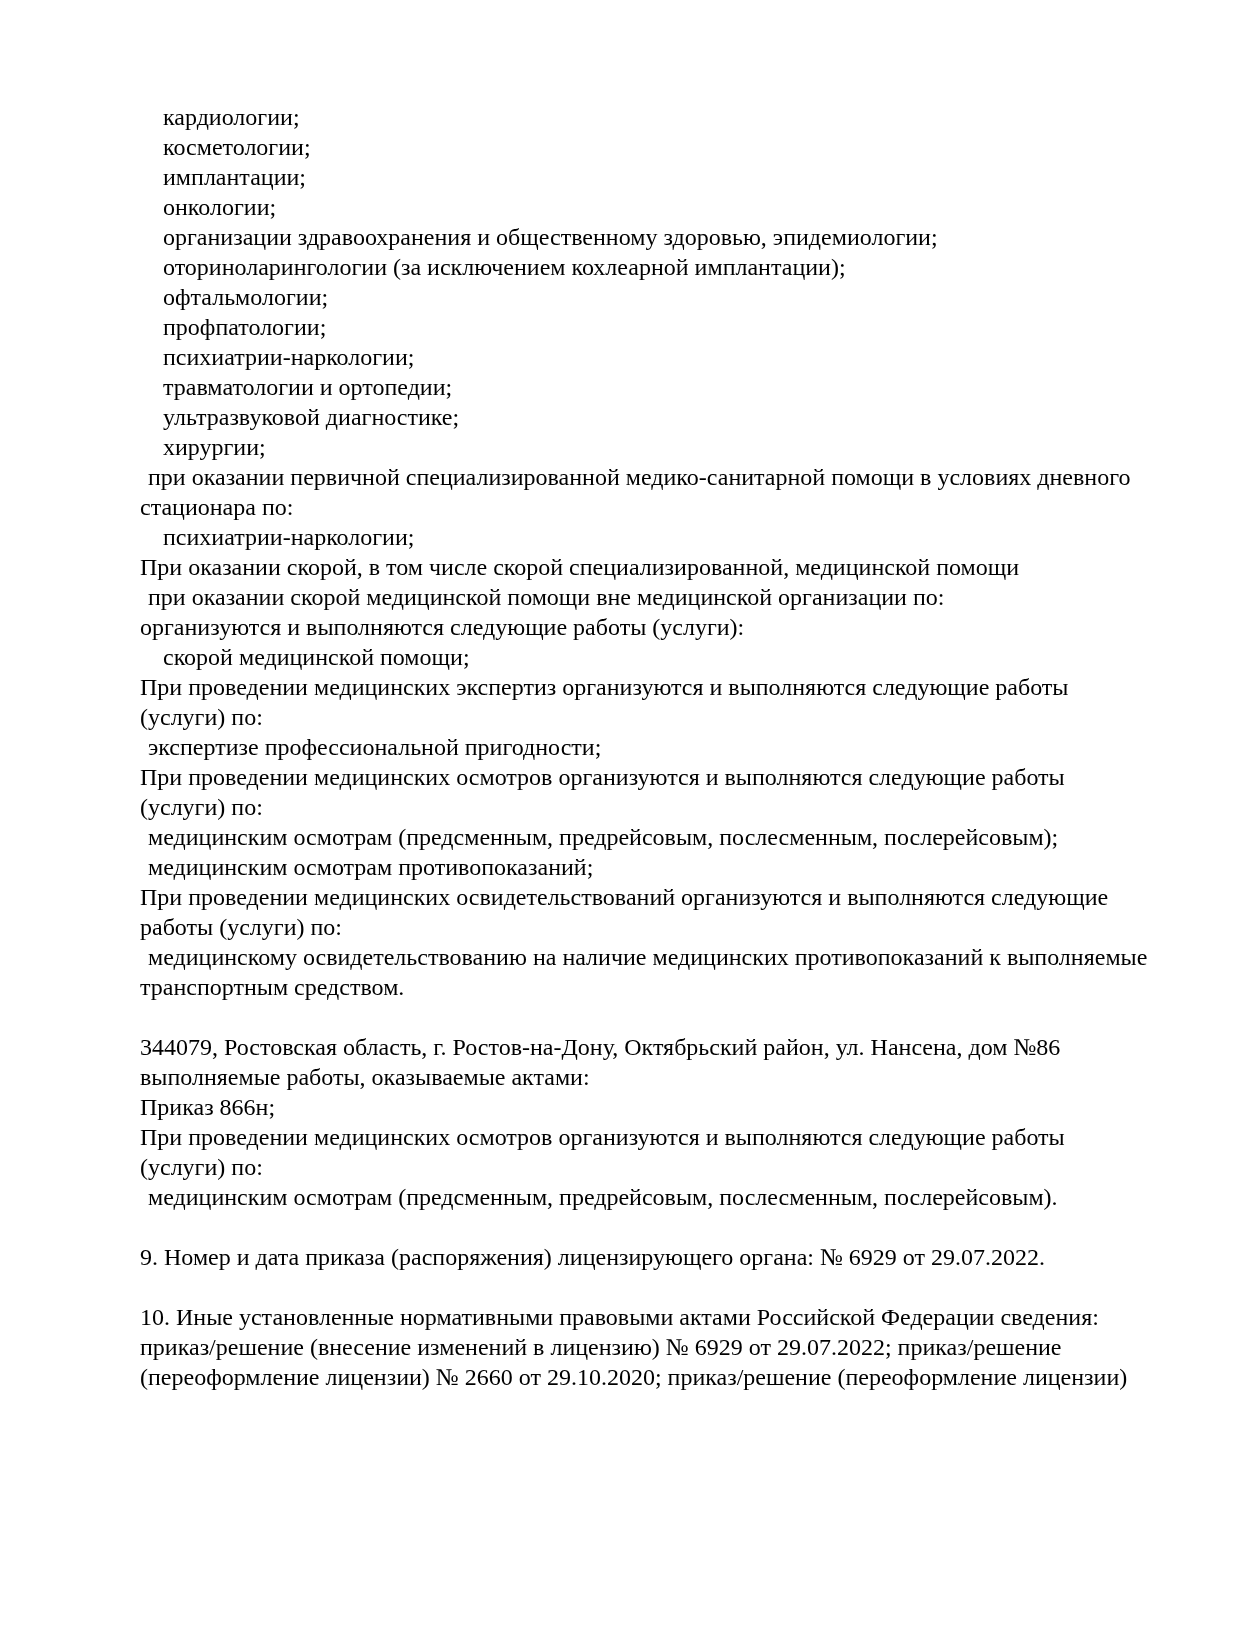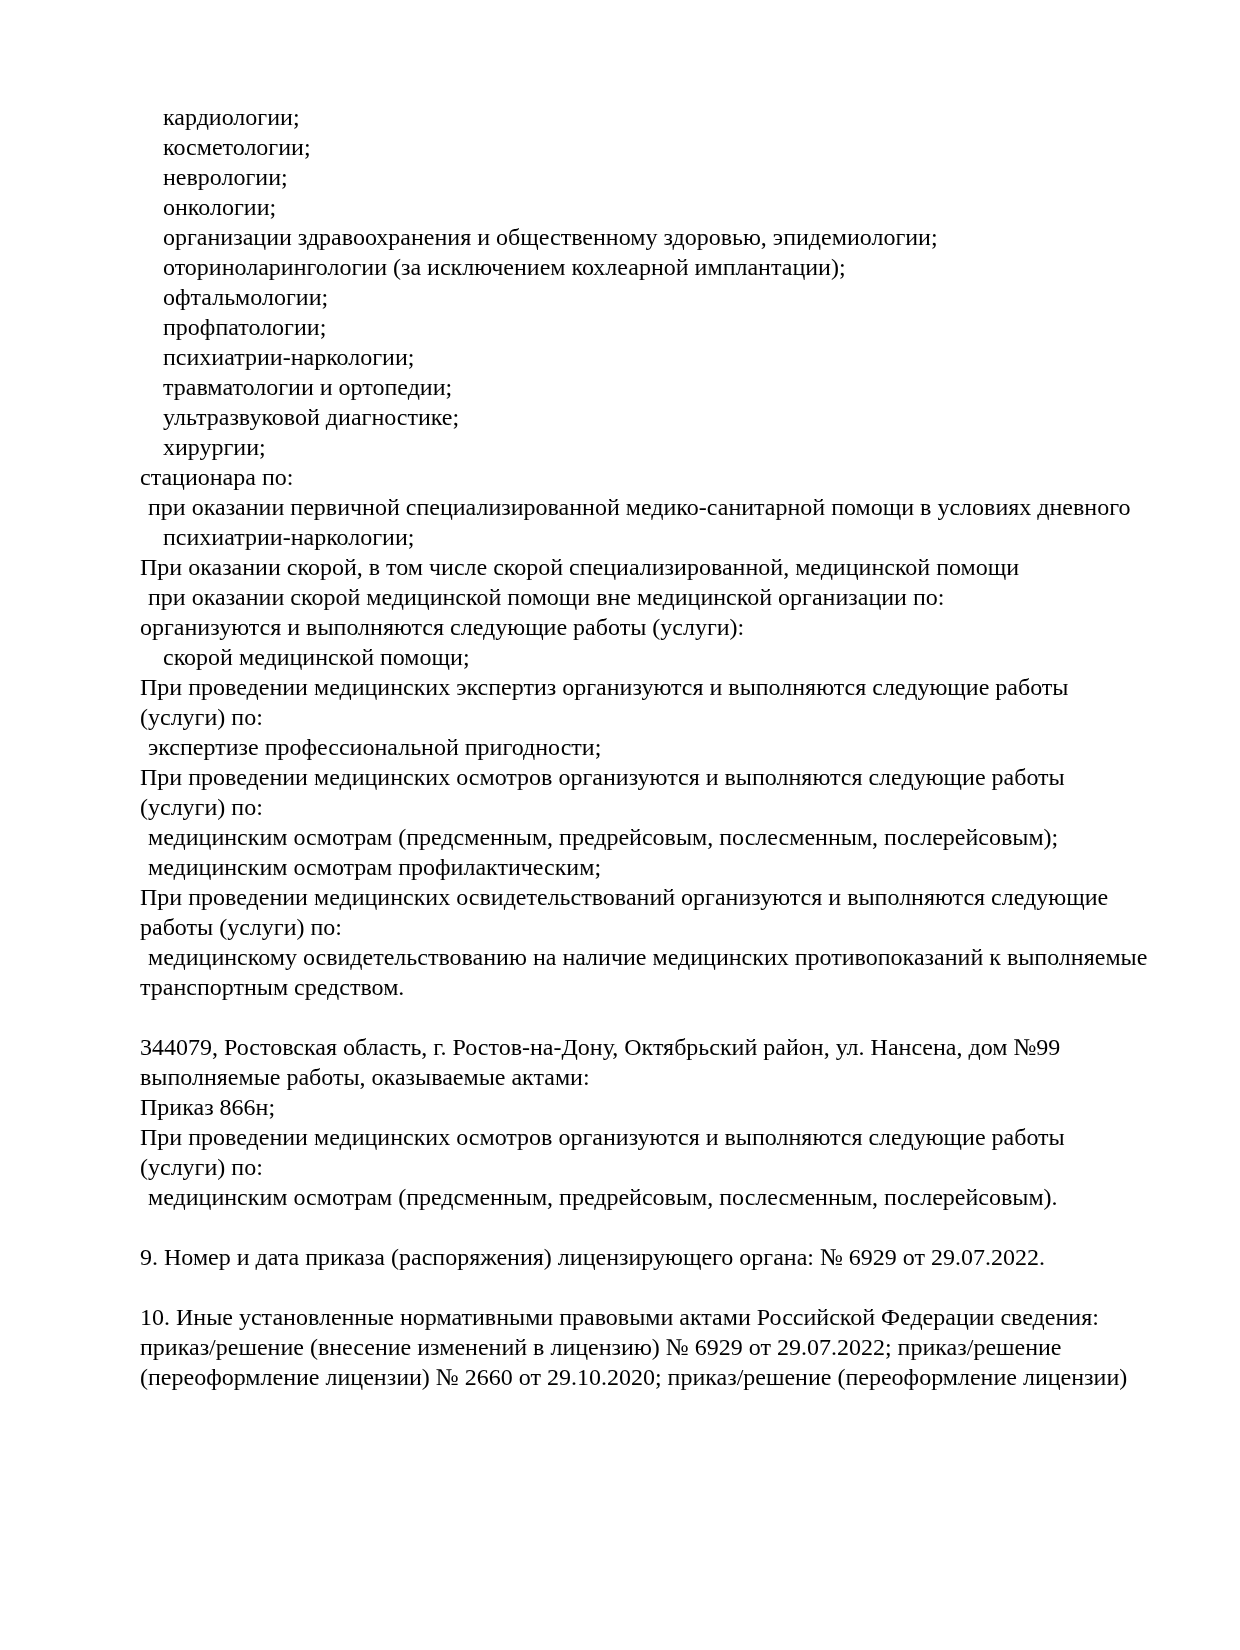--- a/index.html
+++ b/index.html
@@ -33,50 +33,50 @@
   .line.ind2 { text-indent: 23px; }
   .line.blank { height: 30px; }
 </style>
 </head>
 <body>
 
 <div class="page">
   <div id="text-block">
       <div class="line ind2">кардиологии;</div>
       <div class="line ind2">косметологии;</div>
-      <div class="line ind2">неврологии;</div>
+      <div class="line ind2">имплантации;</div>
       <div class="line ind2">онкологии;</div>
       <div class="line ind2">организации здравоохранения и общественному здоровью, эпидемиологии;</div>
       <div class="line ind2">оториноларингологии (за исключением кохлеарной имплантации);</div>
       <div class="line ind2">офтальмологии;</div>
       <div class="line ind2">профпатологии;</div>
       <div class="line ind2">психиатрии-наркологии;</div>
       <div class="line ind2">травматологии и ортопедии;</div>
       <div class="line ind2">ультразвуковой диагностике;</div>
       <div class="line ind2">хирургии;</div>
+      <div class="line ind1">при оказании первичной специализированной медико-санитарной помощи в условиях дневного</div>
       <div class="line">стационара по:</div>
-      <div class="line ind1">при оказании первичной специализированной медико-санитарной помощи в условиях дневного</div>
       <div class="line ind2">психиатрии-наркологии;</div>
       <div class="line">При оказании скорой, в том числе скорой специализированной, медицинской помощи</div>
       <div class="line ind1">при оказании скорой медицинской помощи вне медицинской организации по:</div>
       <div class="line">организуются и выполняются следующие работы (услуги):</div>
       <div class="line ind2">скорой медицинской помощи;</div>
       <div class="line">При проведении медицинских экспертиз организуются и выполняются следующие работы</div>
       <div class="line">(услуги) по:</div>
       <div class="line ind1">экспертизе профессиональной пригодности;</div>
       <div class="line">При проведении медицинских осмотров организуются и выполняются следующие работы</div>
       <div class="line">(услуги) по:</div>
       <div class="line ind1">медицинским осмотрам (предсменным, предрейсовым, послесменным, послерейсовым);</div>
-      <div class="line ind1">медицинским осмотрам профилактическим;</div>
+      <div class="line ind1">медицинским осмотрам противопоказаний;</div>
       <div class="line">При проведении медицинских освидетельствований организуются и выполняются следующие</div>
       <div class="line">работы (услуги) по:</div>
       <div class="line ind1">медицинскому освидетельствованию на наличие медицинских противопоказаний к выполняемые</div>
       <div class="line">транспортным средством.</div>
       <div class="line blank"></div>
-      <div class="line">344079, Ростовская область, г. Ростов-на-Дону, Октябрьский район, ул. Нансена, дом №99</div>
+      <div class="line">344079, Ростовская область, г. Ростов-на-Дону, Октябрьский район, ул. Нансена, дом №86</div>
       <div class="line">выполняемые работы, оказываемые актами:</div>
       <div class="line">Приказ 866н;</div>
       <div class="line">При проведении медицинских осмотров организуются и выполняются следующие работы</div>
       <div class="line">(услуги) по:</div>
       <div class="line ind1">медицинским осмотрам (предсменным, предрейсовым, послесменным, послерейсовым).</div>
       <div class="line blank"></div>
       <div class="line">9. Номер и дата приказа (распоряжения) лицензирующего органа: № 6929 от 29.07.2022.</div>
       <div class="line blank"></div>
       <div class="line">10. Иные установленные нормативными правовыми актами Российской Федерации сведения:</div>
       <div class="line">приказ/решение (внесение изменений в лицензию) № 6929 от 29.07.2022; приказ/решение</div>

